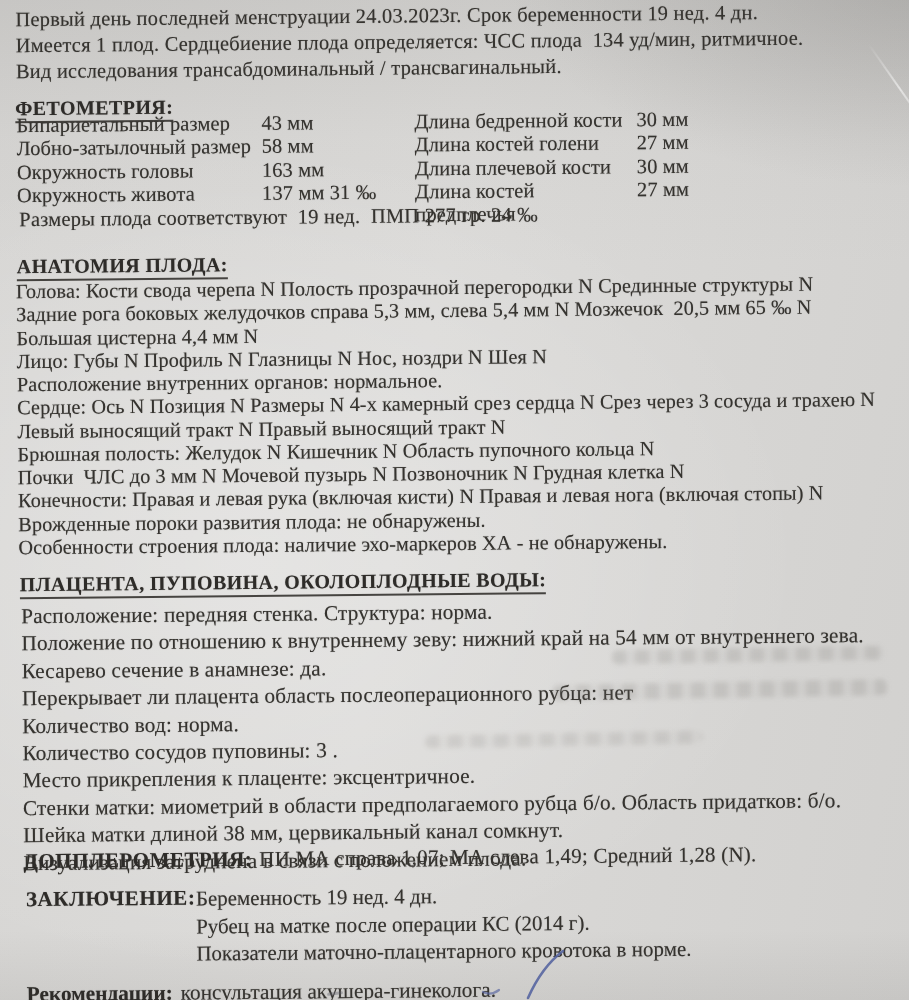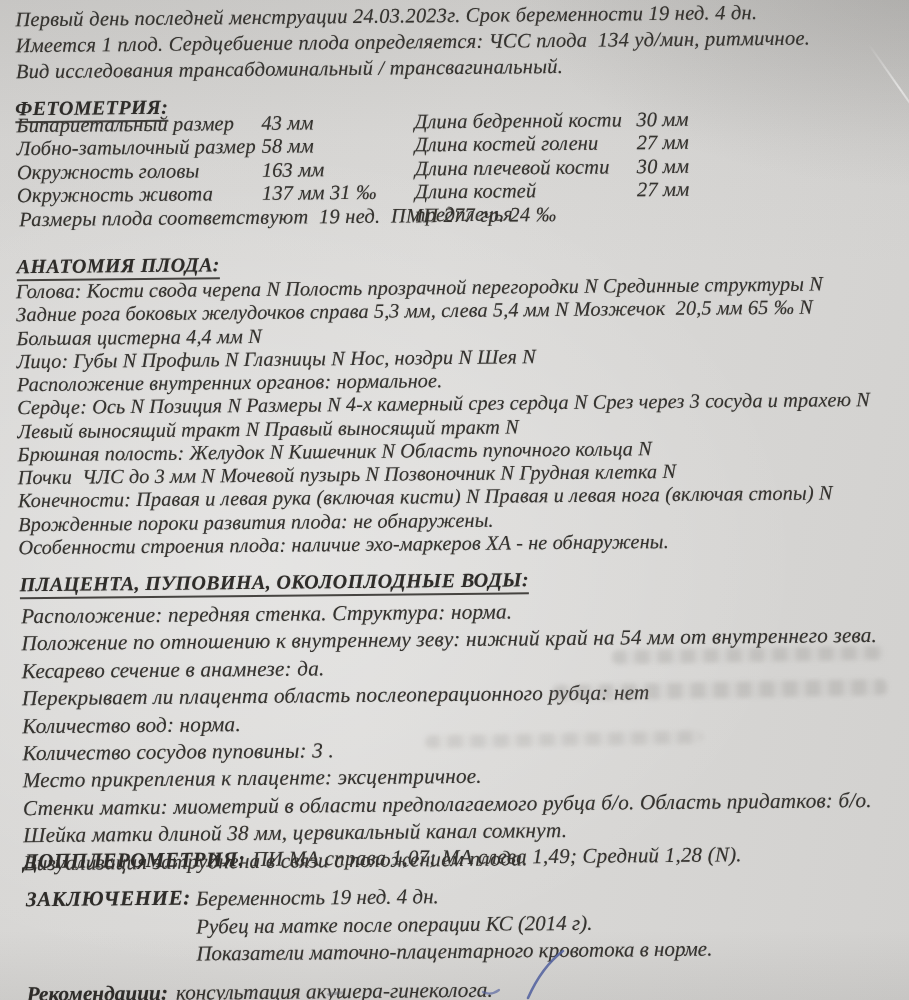--- a/index.html
+++ b/index.html
@@ -9,21 +9,20 @@
     font-family: "Liberation Serif", "DejaVu Serif", serif;
   }
   #photo {
     position: absolute; inset: 0;
     background:
       radial-gradient(640px 330px at 102% -3%, rgba(84,82,79,0.22), rgba(84,82,79,0) 66%),
       linear-gradient(180deg, rgba(108,106,102,0.14), rgba(108,106,102,0.03) 14%, rgba(0,0,0,0) 27%),
       radial-gradient(780px 580px at 27% 56%, rgba(255,255,255,0.30), rgba(255,255,255,0) 72%),
       linear-gradient(0deg, rgba(102,100,96,0.10), rgba(0,0,0,0) 7%),
       linear-gradient(100deg, #d6d5d3, #dbdad8 45%, #d2d1cf 100%);
-    font-style: italic;
   }
   #rotator {
     position: absolute; inset: 0;
     transform: rotate(-0.55deg);
     transform-origin: 50% 50%;
     color: #35332f;
     text-shadow: 0 0 1px rgba(55,53,50,0.45);
   }
   .line { white-space: pre-wrap; }
   .b { font-weight: 700; color: #2e2c29; }

